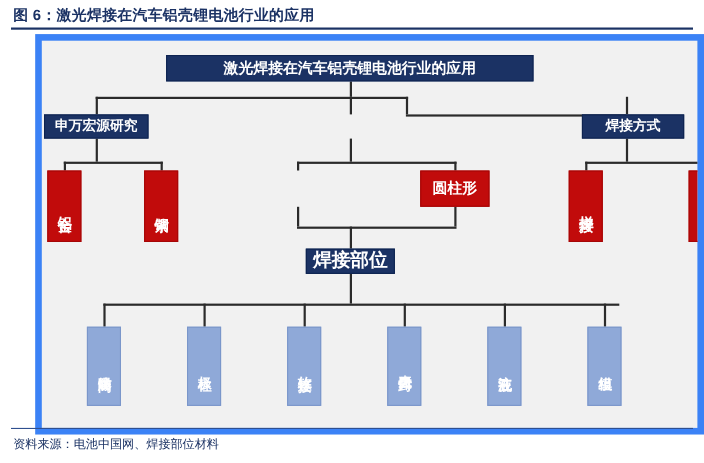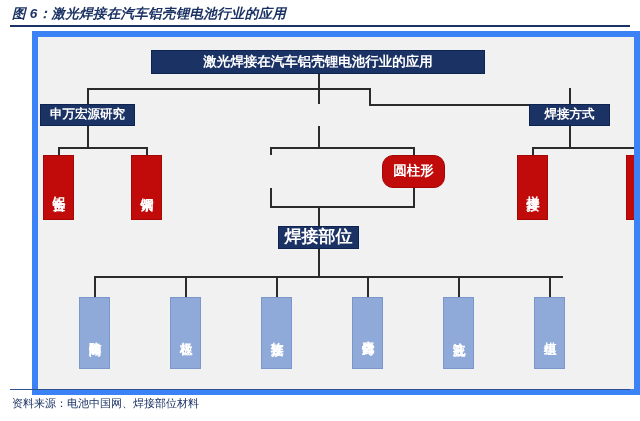--- a/index.html
+++ b/index.html
@@ -16,21 +16,21 @@
     width: 640px;
     height: 421px;
     background: #ffffff;
     overflow: hidden;
   }
 
   
   #header {
     position: absolute;
     left: 0; top: 0;
-    width: 640px; height: 28px; font-style: italic;
+    width: 640px; height: 28px;
   }
   #fig-title {
     position: absolute;
     left: 12px; top: 5px;
     font-size: 13.5px;
     font-weight: bold;
     color: #1b3264;
     letter-spacing: .3px;
     white-space: nowrap;
   }
@@ -163,28 +163,28 @@
     <div class="ln v" style="left:238px; top:239px; height:21px;"></div>
     <div class="ln v" style="left:329px; top:239px; height:21px;"></div>
     <div class="ln v" style="left:420px; top:239px; height:21px;"></div>
     <div class="ln v" style="left:511px; top:239px; height:21px;"></div>
 
     <div class="node navy" style="left:113px; top:13px; width:334px; height:24px; font-size:13.5px;">激光焊接在汽车铝壳锂电池行业的应用</div>
 
     <div class="node navy" style="left:2px; top:67px; width:95px; height:22px; font-size:12.5px;">申万宏源研究</div>
 
 
-    <div class="node navy" style="left:491px; top:67px; width:81px; height:22px; font-size:12.5px;">焊接方式</div>
+    <div class="node navy" style="left:491px; top:67px; width:93px; height:22px; font-size:12.5px;">焊接方式</div>
 
     <div class="node red vertical" style="left:5px; top:118px; width:31px; height:65px; font-size:13px;">铝合金</div>
 
     <div class="node red vertical" style="left:93px; top:118px; width:31px; height:65px; font-size:13px;">紫铜</div>
 
 
-    <div class="node red" style="left:344px; top:118px; width:63px; height:33px; font-size:13.5px;border-radius:11px;">圆柱形</div>
+    <div class="node red" style="left:344px; top:118px; width:63px; height:33px; font-size:13.5px;">圆柱形</div>
 
     <div class="node red vertical" style="left:479px; top:118px; width:31px; height:65px; font-size:13px;">拼接焊</div>
 
     <div class="node red vertical" style="left:588px; top:118px; width:31px; height:65px; font-size:13px;">叠焊</div>
 
     <div class="node navy" style="left:240px; top:189px; width:81px; height:23px; font-size:17px;">焊接部位</div>
 
     <div class="node lblue vertical" style="left:41px; top:260px; width:31px; height:72px; font-size:12.5px;">防爆阀</div>
 
     <div class="node lblue vertical" style="left:132px; top:260px; width:31px; height:72px; font-size:12.5px;">极柱</div>

